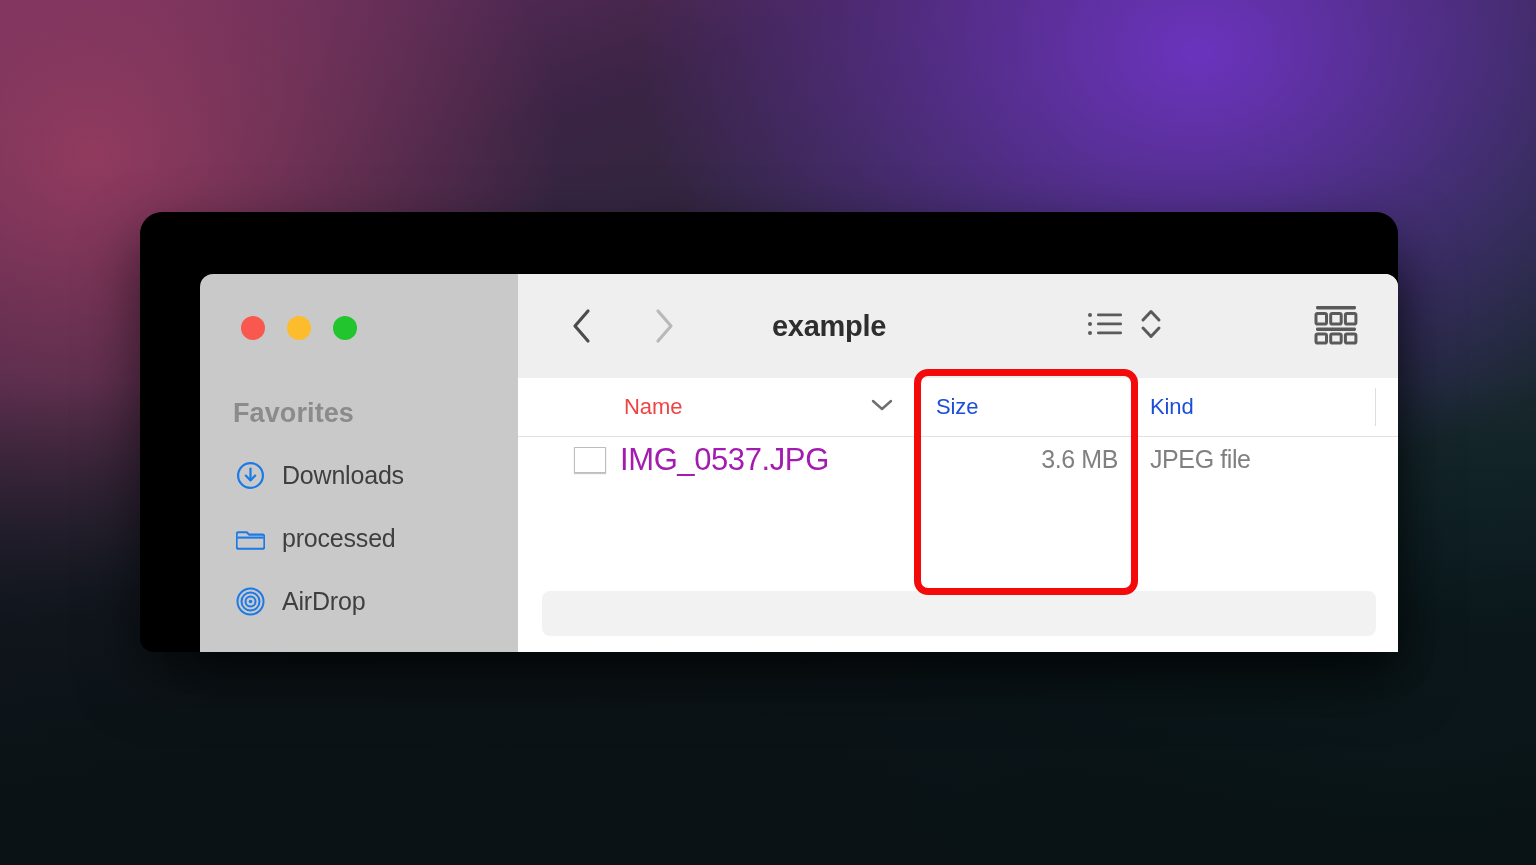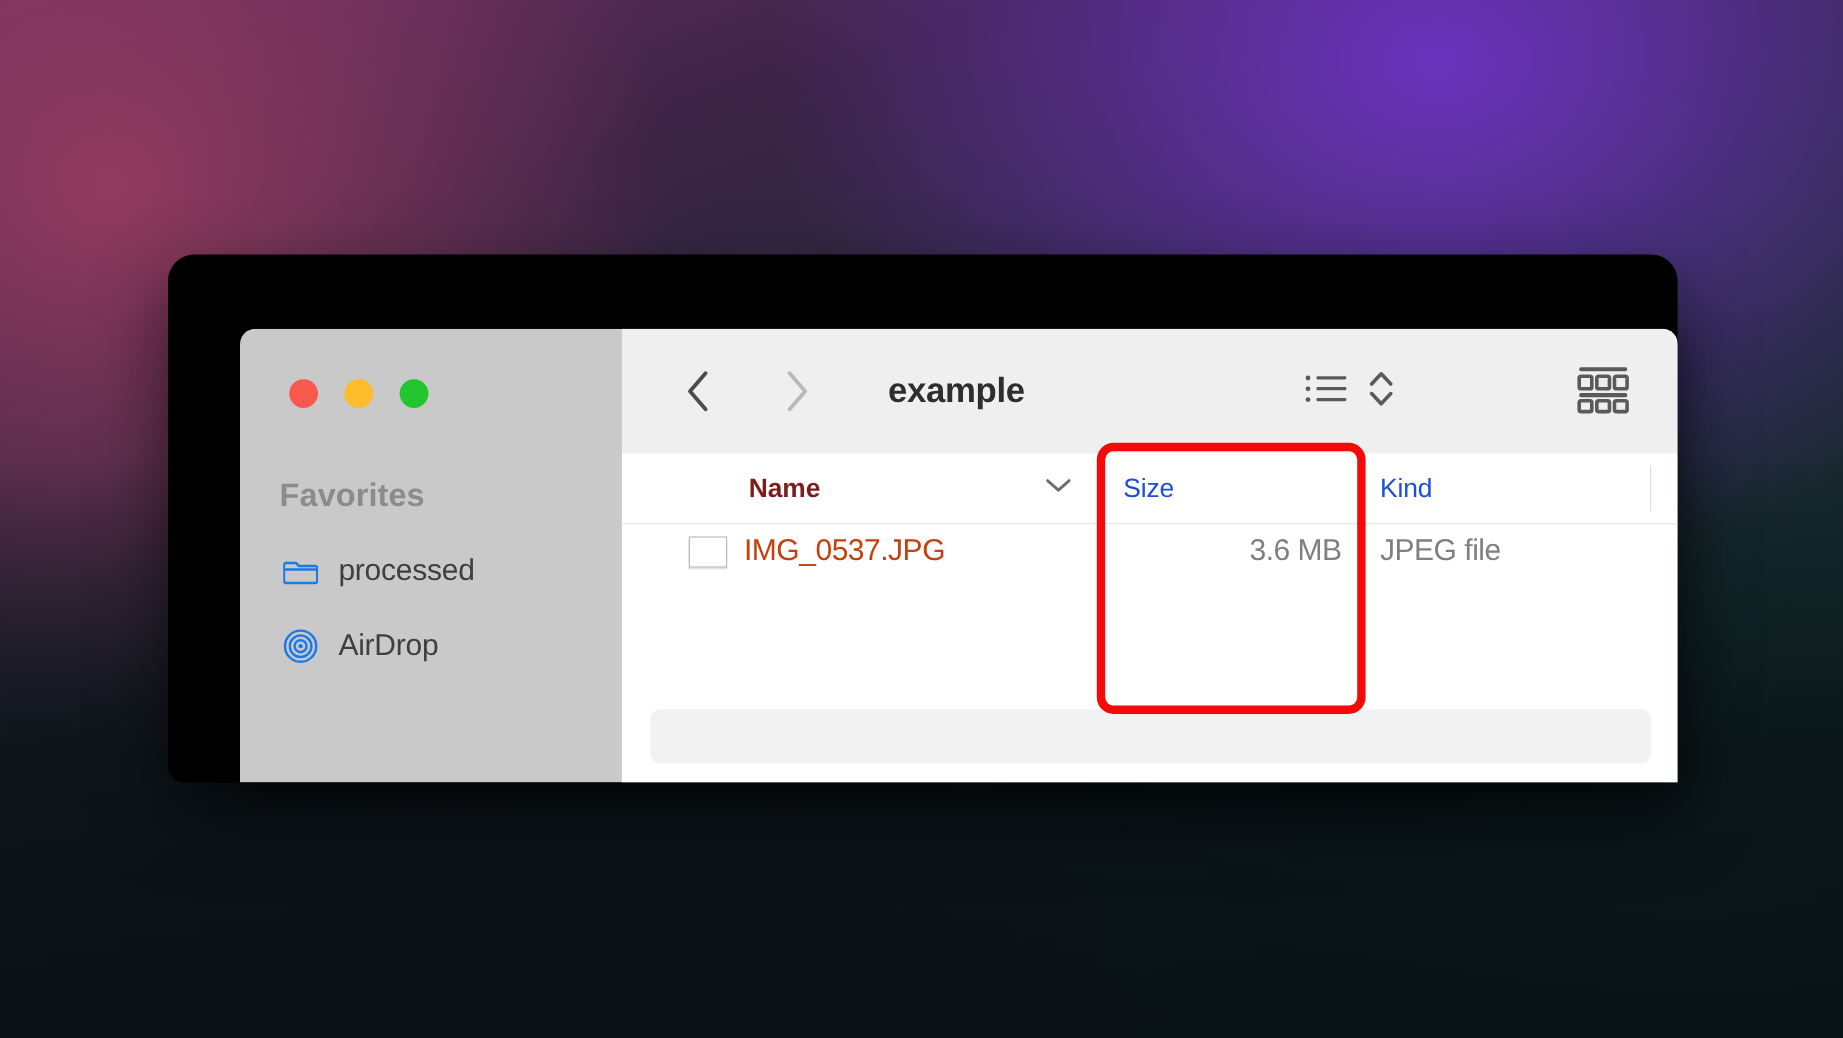--- a/index.html
+++ b/index.html
@@ -141,21 +141,21 @@
     height: 44px;
     display: flex;
     align-items: center;
     justify-content: center;
     cursor: default;
   }
   #nav-back { margin-left: 42px; }
   #nav-forward { margin-left: 38px; }
 
   #folder-title {
-    margin-left: 54px;
+    margin-left: 86px;
     font-size: 29px;
     font-weight: bold;
     color: #2e2e2e;
     letter-spacing: -0.3px;
   }
   #toolbar-right {
     position: absolute;
     right: 0;
     top: 0;
     height: 104px;
@@ -183,22 +183,22 @@
   .col-name   { width: 400px; flex: 0 0 400px; padding-left: 106px; box-sizing: border-box; position: relative; }
   .col-size   { width: 218px; flex: 0 0 218px; padding-left: 18px;  box-sizing: border-box; }
   .col-kind   { flex: 1 1 auto; padding-left: 14px; box-sizing: border-box; }
 
   .col-header-text {
     font-size: 22px;
     color: #1d4ed8;
     letter-spacing: -0.1px;
   }
   .col-header-text.active {
-    color: #7f1d1d;
-    font-weight: bold;
+    color: #ef4444;
+    font-weight: normal;
   }
   #sort-chevron {
     position: absolute;
     right: 24px;
     top: 50%;
     transform: translateY(-50%);
   }
   #header-divider-right {
     position: absolute;
     right: 22px;
@@ -230,22 +230,22 @@
     padding-right: 18px;
     box-sizing: border-box;
     text-align: right;
   }
   .cell-kind {
     flex: 1 1 auto;
     padding-left: 14px;
     box-sizing: border-box;
   }
   .file-name-text {
-    font-size: 25px;
-    color: #c2410c;
+    font-size: 31px;
+    color: #a21caf;
     letter-spacing: -0.4px;
   }
   .file-size-text, .file-kind-text {
     font-size: 25px;
     color: #808080;
     letter-spacing: -0.4px;
     text-align: right;
   }
 
   
@@ -321,20 +321,30 @@
       <div id="traffic-lights">
         <div class="traffic-light tl-close"></div>
         <div class="traffic-light tl-min"></div>
         <div class="traffic-light tl-max"></div>
       </div>
 
       <div id="sidebar-section-title">Favorites</div>
 
       <div id="sidebar-list">
 
+        <div class="sidebar-item">
+          <span class="sidebar-icon">
+            <svg width="29" height="29" viewBox="0 0 29 29">
+              <circle cx="14.5" cy="14.5" r="12.4" fill="none" stroke="#1b7ae8" stroke-width="2.2"></circle>
+              <line x1="14.5" y1="7.6" x2="14.5" y2="19" stroke="#1b7ae8" stroke-width="2.2" stroke-linecap="round"></line>
+              <polyline points="9.8,14.6 14.5,19.4 19.2,14.6" fill="none" stroke="#1b7ae8" stroke-width="2.2" stroke-linecap="round" stroke-linejoin="round"></polyline>
+            </svg>
+          </span>
+          <span class="sidebar-label">Downloads</span>
+        </div>
 
 
         <div class="sidebar-item">
           <span class="sidebar-icon">
             <svg width="29" height="29" viewBox="0 0 29 29">
               <path d="M2.4 8.2 h8.4 l2.2 2.4 h13.6 a1.8 1.8 0 0 1 1.8 1.8 v10.6 a1.8 1.8 0 0 1 -1.8 1.8 h-24.2 a1.8 1.8 0 0 1 -1.8 -1.8 v-13 a1.8 1.8 0 0 1 1.8 -1.8 z" fill="none" stroke="#1b7ae8" stroke-width="2.1" stroke-linejoin="round"></path>
               <line x1="1.4" y1="13.6" x2="27.6" y2="13.6" stroke="#1b7ae8" stroke-width="2.1"></line>
             </svg>
           </span>
           <span class="sidebar-label">processed</span>

